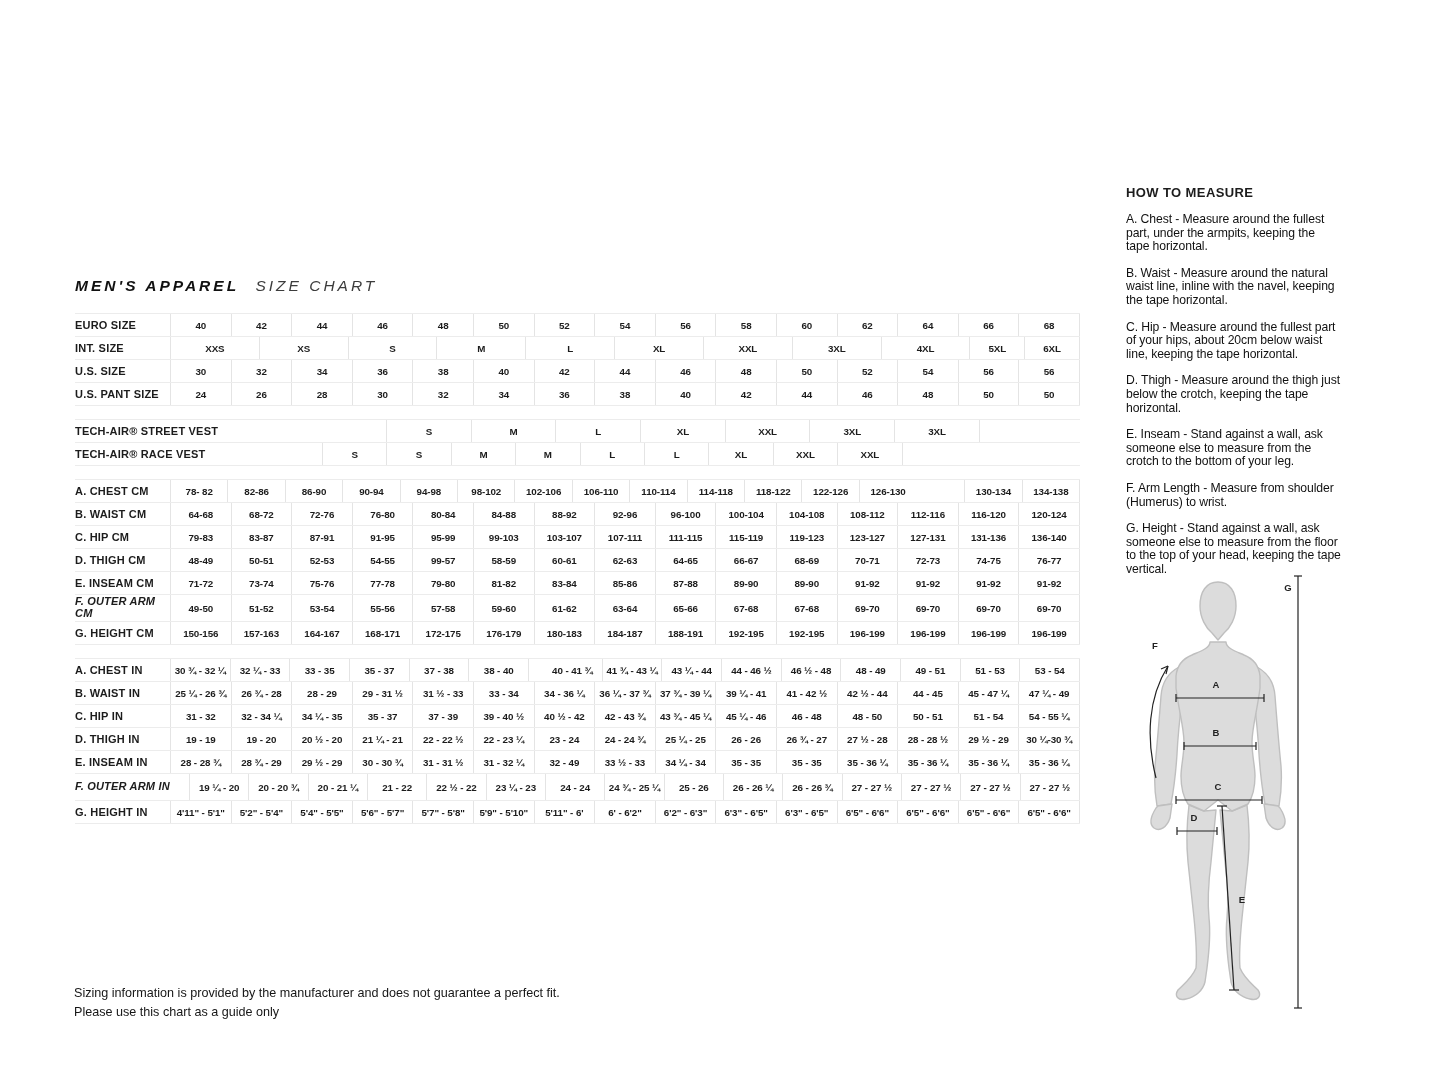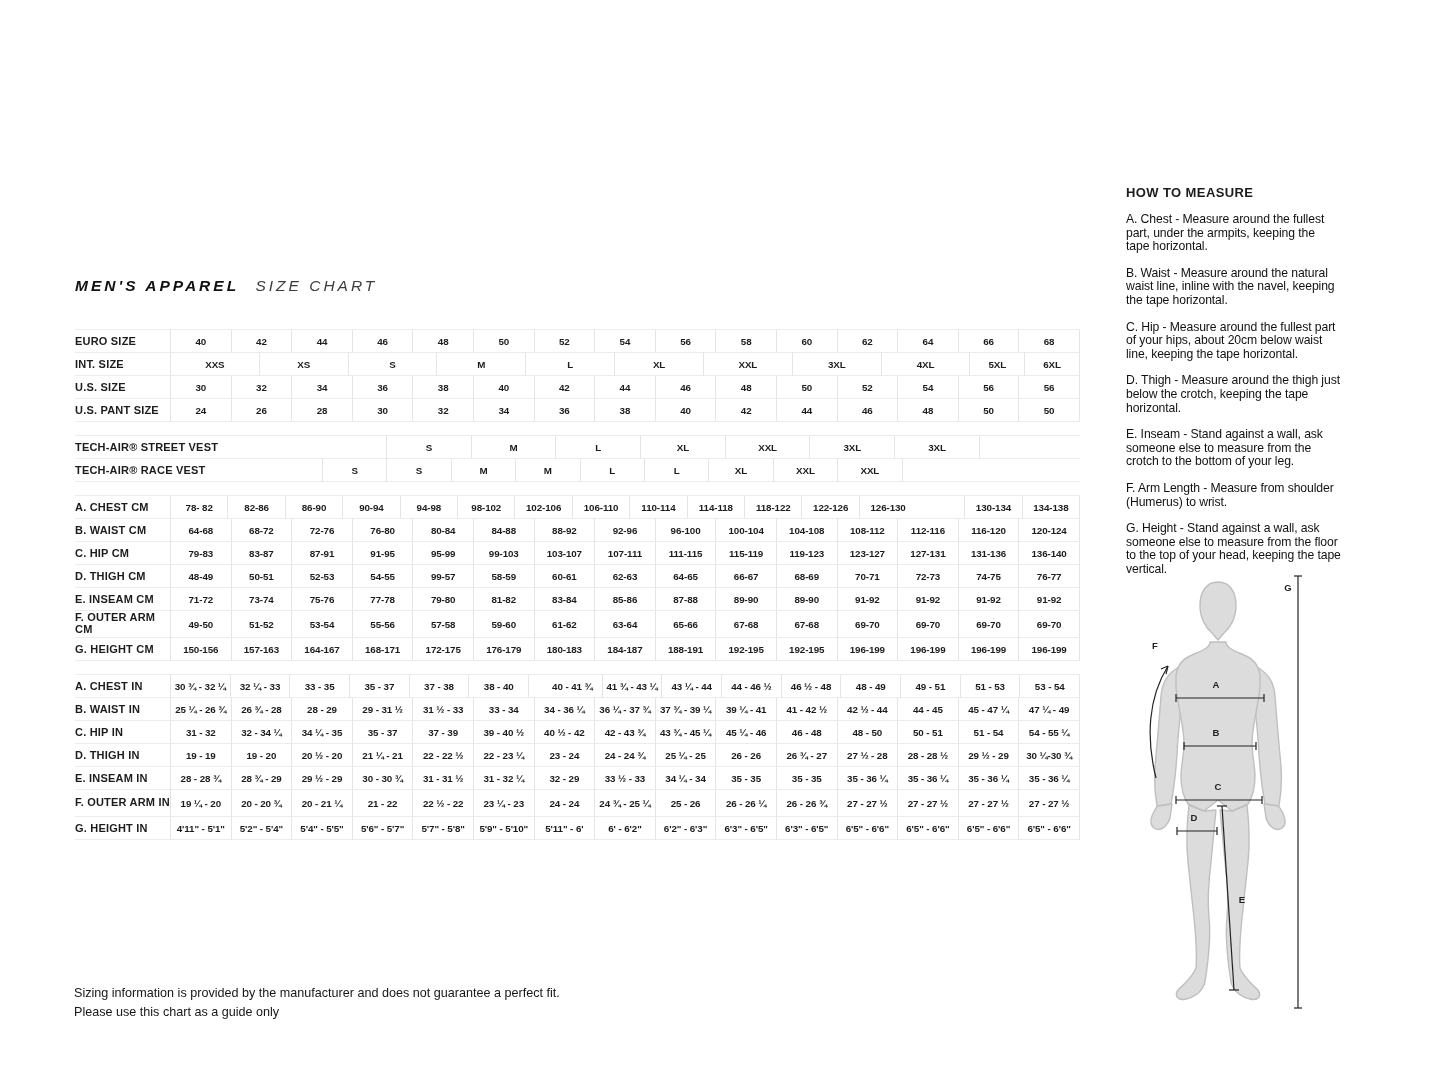--- a/index.html
+++ b/index.html
@@ -9,28 +9,28 @@
 
   
   .logo{position:absolute;left:72px;top:76px;width:252px;height:62px;}
 
   
   .title{position:absolute;left:75px;top:277px;font-style:italic;font-size:15.5px;letter-spacing:3px;white-space:nowrap;}
   .t-main{font-weight:bold;color:#111;}
   .t-sub{font-weight:normal;color:#3c3c3c;margin-left:9px;}
 
   
-  .size-table{position:absolute;left:75px;top:329px;width:1005px;}
+  .size-table{position:absolute;left:75px;top:313px;width:1005px;}
   .tsection{margin-bottom:13px;}
   .trow{display:flex;align-items:stretch;height:22px;border-bottom:1px solid #ececec;}
   .tsection .trow:first-child{border-top:1px solid #ececec;}
   .trow.tall{height:26px;}
   .rlabel{flex:0 0 95px;display:flex;align-items:center;font-size:11px;font-weight:bold;
           letter-spacing:.2px;white-space:nowrap;overflow:visible;line-height:1;}
-  .rlabel.wrap{white-space:normal;line-height:1.05;}
+  .rlabel.wrap{white-space:normal;line-height:1.05;font-style:italic;}
   .cells{flex:1;display:flex;}
   .cell{display:flex;align-items:center;justify-content:center;font-size:9.8px;font-weight:bold;
         white-space:nowrap;letter-spacing:-.1px;}
   .cell.val{border-left:1px solid #e4e4e4;}
   .cells .cell.val:last-child{border-right:1px solid #e4e4e4;}
   .cell.val + .cell.spacer{border-left:1px solid #e4e4e4;}
 
   
   .measure{position:absolute;left:1126px;top:185px;width:215px;}
   .m-head{font-size:13px;font-weight:bold;letter-spacing:.4px;margin-bottom:13px;}
@@ -393,35 +393,35 @@
         </div>
         <div class="trow">
           <div class="rlabel">E. INSEAM IN</div>
           <div class="cells">
             <div class="cell val" style="flex: 1 1 0px;">28 - 28 ¾</div>
             <div class="cell val" style="flex: 1 1 0px;">28 ¾ - 29</div>
             <div class="cell val" style="flex: 1 1 0px;">29 ½ - 29</div>
             <div class="cell val" style="flex: 1 1 0px;">30  - 30 ¾</div>
             <div class="cell val" style="flex: 1 1 0px;">31  - 31 ½</div>
             <div class="cell val" style="flex: 1 1 0px;">31  - 32 ¼</div>
-            <div class="cell val" style="flex: 1 1 0px;">32  - 29</div>
+            <div class="cell val" style="flex: 1 1 0px;">32  - 49</div>
             <div class="cell val" style="flex: 1 1 0px;">33 ½ - 33</div>
             <div class="cell val" style="flex: 1 1 0px;">34 ¼ - 34</div>
             <div class="cell val" style="flex: 1 1 0px;">35 - 35</div>
             <div class="cell val" style="flex: 1 1 0px;">35 - 35</div>
             <div class="cell val" style="flex: 1 1 0px;">35  - 36 ¼</div>
             <div class="cell val" style="flex: 1 1 0px;">35  - 36 ¼</div>
             <div class="cell val" style="flex: 1 1 0px;">35  - 36 ¼</div>
             <div class="cell val" style="flex: 1 1 0px;">35  - 36 ¼</div>
           </div>
         </div>
         <div class="trow tall">
           <div class="rlabel wrap">F. OUTER ARM IN</div>
           <div class="cells">
-            <div class="cell val" style="flex: 1 1 0px;">19 ¼ - 20</div>
+            <div class="cell val" style="flex: 1 1 0px; margin-left: 19px;">19 ¼ - 20</div>
             <div class="cell val" style="flex: 1 1 0px;">20  - 20 ¾</div>
             <div class="cell val" style="flex: 1 1 0px;">20  - 21 ¼</div>
             <div class="cell val" style="flex: 1 1 0px;">21  - 22</div>
             <div class="cell val" style="flex: 1 1 0px;">22 ½ - 22</div>
             <div class="cell val" style="flex: 1 1 0px;">23 ¼ - 23</div>
             <div class="cell val" style="flex: 1 1 0px;">24 - 24</div>
             <div class="cell val" style="flex: 1 1 0px;">24 ¾ - 25 ¼</div>
             <div class="cell val" style="flex: 1 1 0px;">25  - 26</div>
             <div class="cell val" style="flex: 1 1 0px;">26  - 26 ¼</div>
             <div class="cell val" style="flex: 1 1 0px;">26  - 26 ¾</div>

